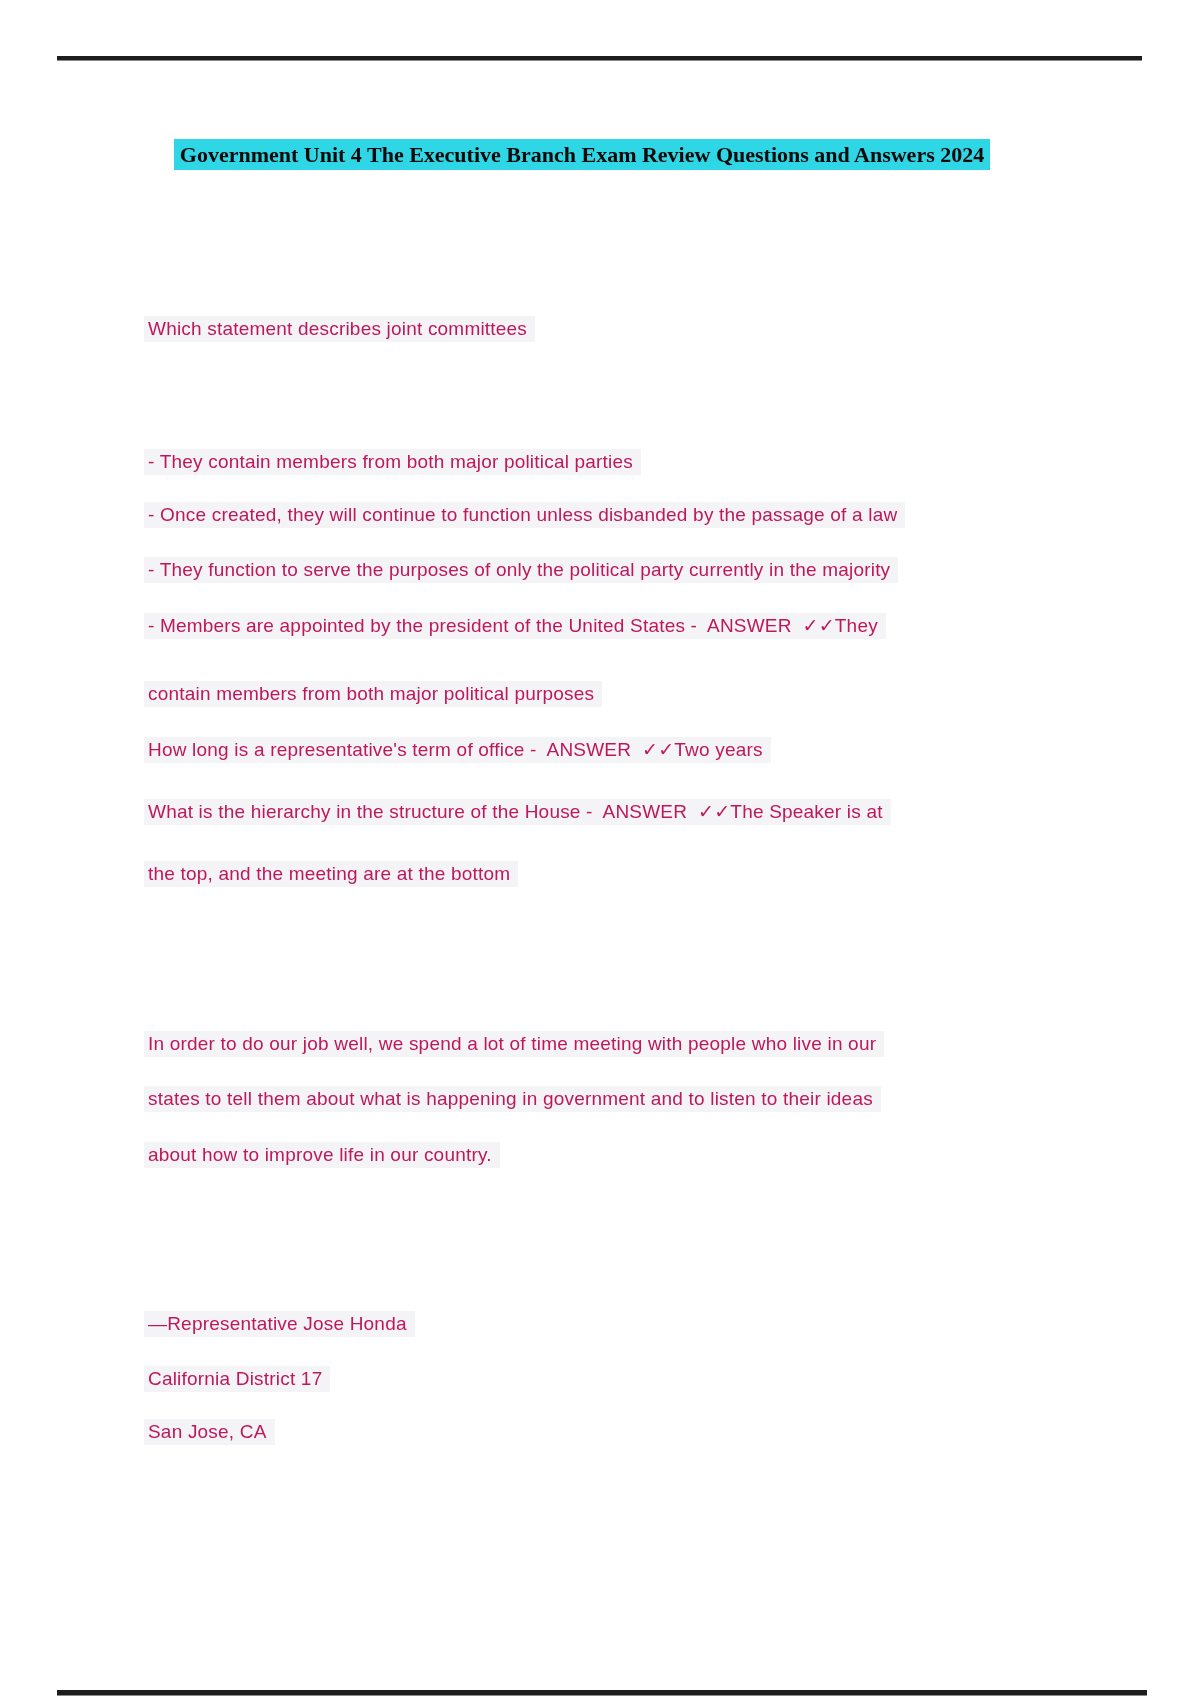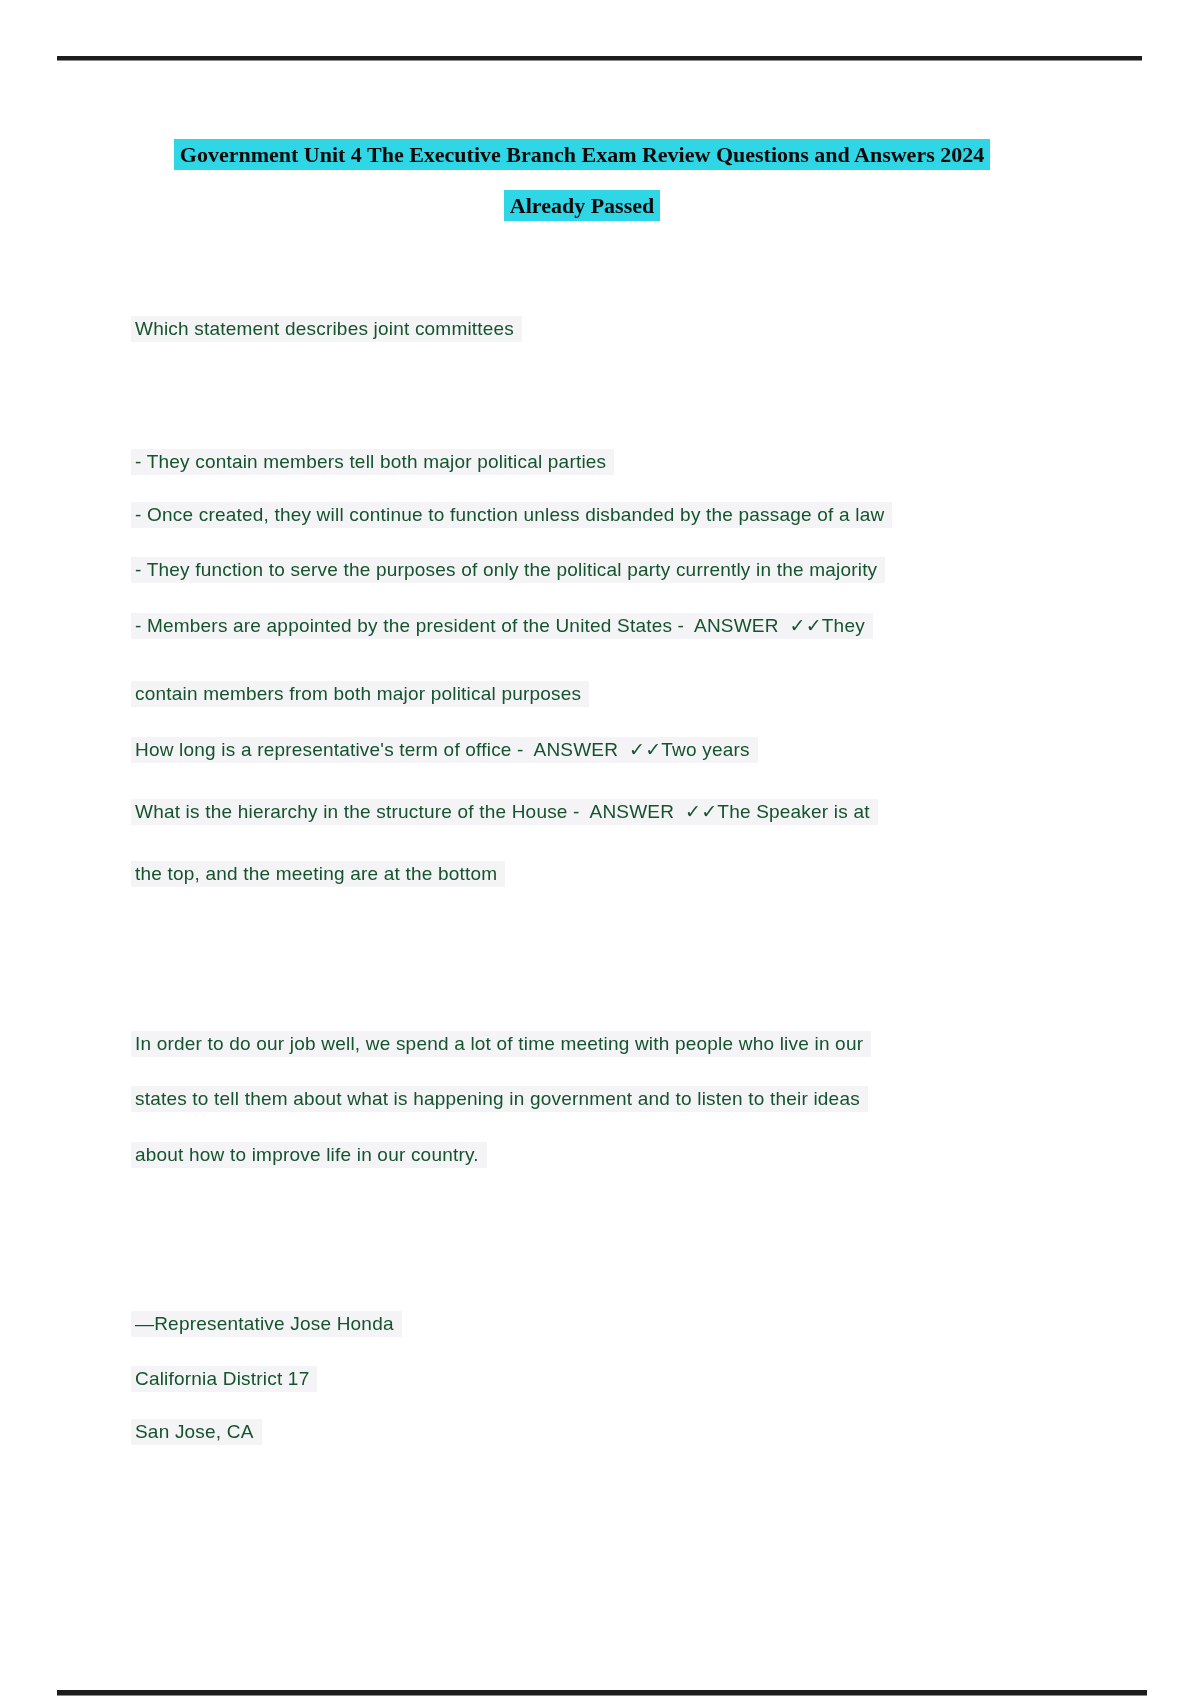--- a/index.html
+++ b/index.html
@@ -26,47 +26,46 @@
     font-size:22px;
     color:#0a0a0a;
   }
   .title-line{margin-bottom:17px;line-height:34px;}
   .hl-cyan{
     background:var(--hl-cyan,#2ed6e6);
     padding:3px 6px;
   }
   .bodyline{
     position:absolute;
-    left:135px;
+    left:148px;
     font-size:19px;
     line-height:27px;
-    color:#14532d;
+    color:#be185d;
     letter-spacing:0.2px;
   }
   .bodyline span{
     background:var(--hl-gray,#f4f4f7);
     padding:2px 8px 3px 4px;
     margin-left:-4px;
     white-space:pre;
   }
 </style>
 </head>
 <body>
 
 <div class="page">
 
   <div class="rule rule-top"></div>
 
   <div class="title-block">
     <div class="title-line"><span class="hl-cyan">Government Unit 4 The Executive Branch Exam Review Questions and Answers 2024</span></div>
-    <div class="title-line"><span class="hl-cyan">Already Passed</span></div>
   </div>
 
   <div class="bodyline" style="top:315px"><span>Which statement describes joint committees</span></div>
-  <div class="bodyline" style="top:448px"><span>- They contain members tell both major political parties</span></div>
+  <div class="bodyline" style="top:448px"><span>- They contain members from both major political parties</span></div>
   <div class="bodyline" style="top:501px"><span>- Once created, they will continue to function unless disbanded by the passage of a law</span></div>
   <div class="bodyline" style="top:556px"><span>- They function to serve the purposes of only the political party currently in the majority</span></div>
   <div class="bodyline" style="top:612px"><span>- Members are appointed by the president of the United States -  ANSWER  ✓✓They</span></div>
   <div class="bodyline" style="top:680px"><span>contain members from both major political purposes</span></div>
   <div class="bodyline" style="top:736px"><span>How long is a representative's term of office -  ANSWER  ✓✓Two years</span></div>
   <div class="bodyline" style="top:798px"><span>What is the hierarchy in the structure of the House -  ANSWER  ✓✓The Speaker is at</span></div>
   <div class="bodyline" style="top:860px"><span>the top, and the meeting are at the bottom</span></div>
   <div class="bodyline" style="top:1030px"><span>In order to do our job well, we spend a lot of time meeting with people who live in our</span></div>
   <div class="bodyline" style="top:1085px"><span>states to tell them about what is happening in government and to listen to their ideas</span></div>
   <div class="bodyline" style="top:1141px"><span>about how to improve life in our country.</span></div>

